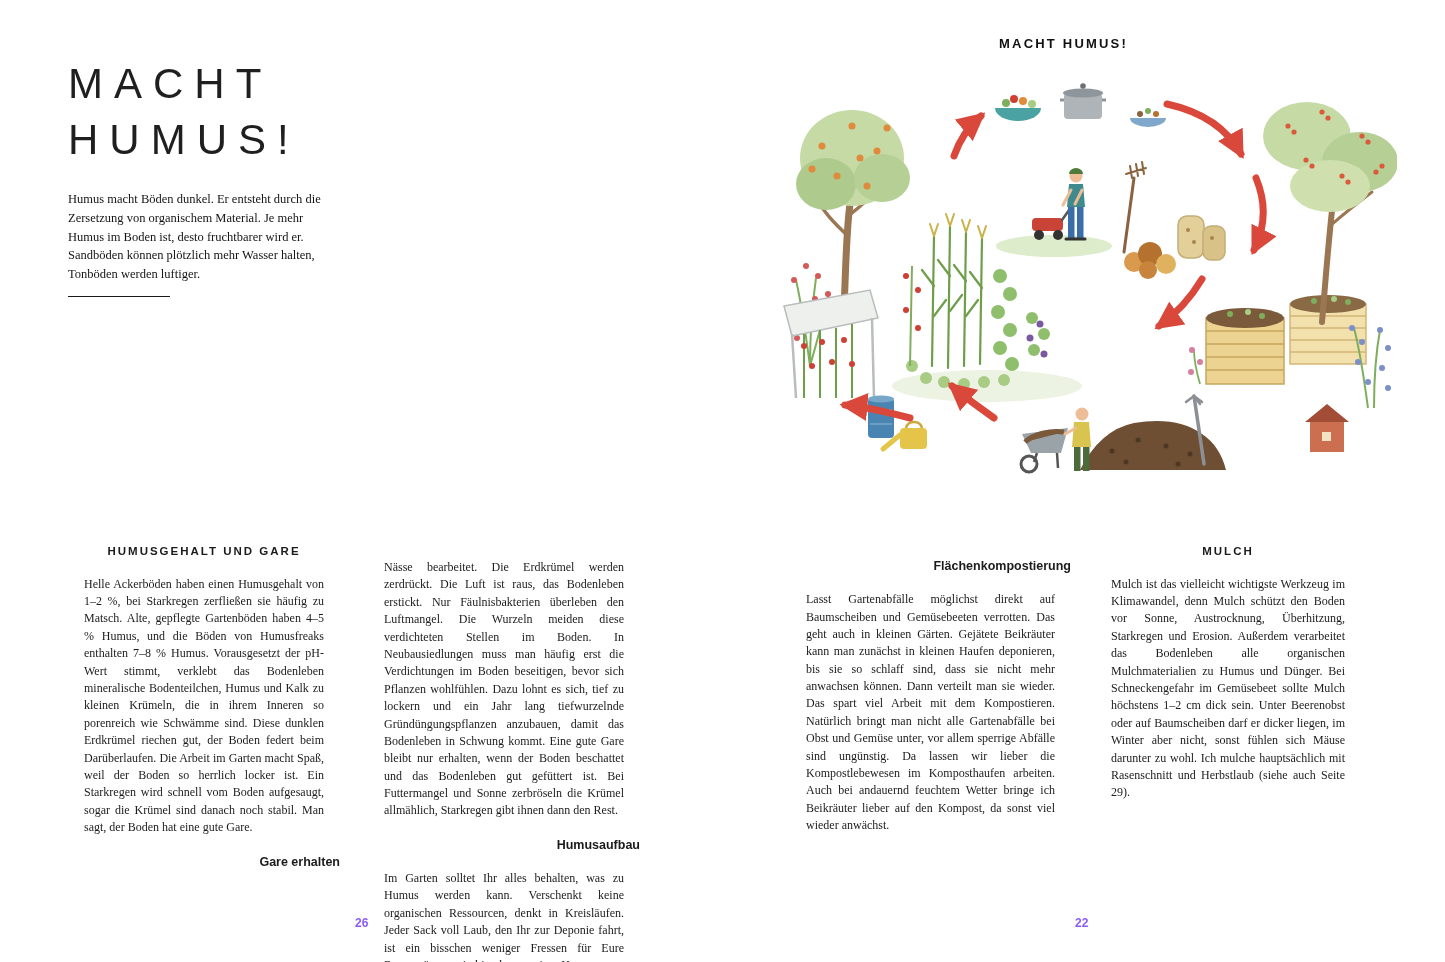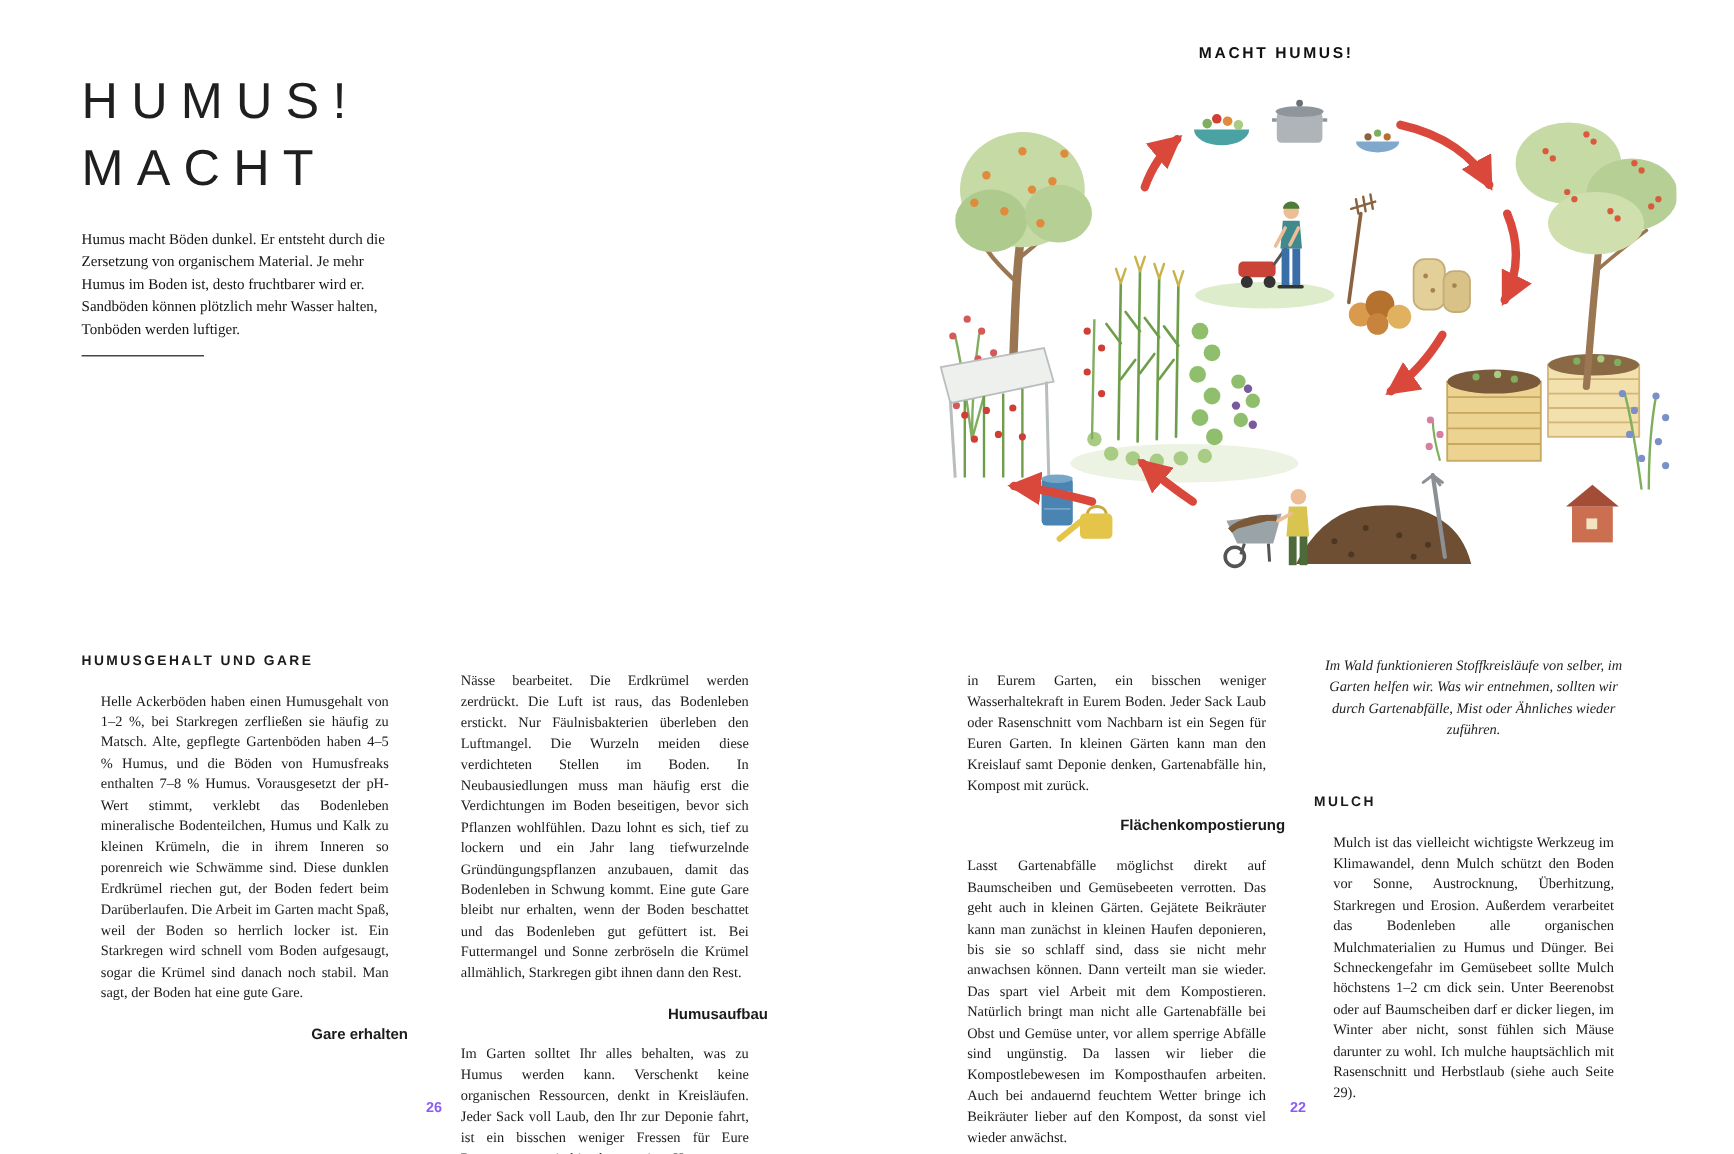--- a/index.html
+++ b/index.html
@@ -42,21 +42,21 @@
     position:absolute;top:543px;width:272px;
     font-size:12px;line-height:1.45;text-align:justify;
     hyphens:auto;-webkit-hyphens:auto;color:#1b1b1b;
   }
   #col1{left:68px;}
   #col2{left:368px;}
   #col3{left:790px;width:281px;}
   #col4{left:1095px;width:266px;}
   .caps-heading{
     font-family:"Liberation Sans",sans-serif;font-weight:bold;
-    font-size:11.5px;letter-spacing:2px;margin:0 0 7px 0;text-align:left;
+    font-size:11.5px;letter-spacing:2px;margin:0 0 7px 0;text-align:center;
   }
   .sub-heading{
     font-family:"Liberation Sans",sans-serif;font-weight:bold;
     font-size:12.5px;margin:14px 0 4px 0;text-align:right;
   }
   .col p{margin:16px;}
   .caption{
     font-style:italic;font-size:12px;line-height:1.5;
     text-align:center;color:#222;margin:2px 0 44px 0;
   }
@@ -65,22 +65,22 @@
     position:absolute;left:782px;top:66px;width:615px;height:430px;
   }
 </style>
 </head>
 <body>
 
 <div class="spread">
 
   <div>
     <div class="title">
+      <div>MACHT</div>
       <div>HUMUS!</div>
-      <div>MACHT</div>
     </div>
 
     <div class="intro">Humus macht Böden dunkel. Er entsteht durch die Zersetzung von organischem Material. Je mehr Humus im Boden ist, desto fruchtbarer wird er. Sandböden können plötzlich mehr Wasser halten, Tonböden werden luftiger.</div>
     <div class="rule"></div>
 
     <div class="col" id="col1">
       <div class="caps-heading">HUMUSGEHALT UND GARE</div>
       <p>Helle Ackerböden haben einen Humusgehalt von 1–2 %, bei Starkregen zerfließen sie häufig zu Matsch. Alte, gepflegte Gartenböden haben 4–5 % Humus, und die Böden von Humusfreaks enthalten 7–8 % Humus. Vorausgesetzt der pH-Wert stimmt, verklebt das Bodenleben mineralische Bodenteilchen, Humus und Kalk zu kleinen Krümeln, die in ihrem Inneren so porenreich wie Schwämme sind. Diese dunklen Erdkrümel riechen gut, der Boden federt beim Darüberlaufen. Die Arbeit im Garten macht Spaß, weil der Boden so herrlich locker ist. Ein Starkregen wird schnell vom Boden aufgesaugt, sogar die Krümel sind danach noch stabil. Man sagt, der Boden hat eine gute Gare.</p>
       <div class="sub-heading">Gare erhalten</div>
     </div>
@@ -361,27 +361,25 @@
         <path d="M255,387 L252,396 M275,387 L276,402" stroke="#555" stroke-width="2.5"></path>
         <circle cx="300" cy="348" r="6.5" fill="#edbd95"></circle>
         <path d="M292,356 L307,356 L309,381 L290,381 Z" fill="#d8c44e"></path>
         <path d="M294,362 L283,368" stroke="#edbd95" stroke-width="3" stroke-linecap="round"></path>
         <rect x="292" y="381" width="6.5" height="24" fill="#4d6b3a"></rect>
         <rect x="301" y="381" width="6.5" height="24" fill="#4d6b3a"></rect>
       </g>
     </svg>
 
     <div class="col" id="col3">
-      <p>in Eurem Garten, ein bisschen weniger Wasserhaltekraft in Eurem Boden. Jeder Sack Laub oder Rasenschnitt vom Nachbarn ist ein Segen für Euren Garten. In kleinen Gärten kann man den Kreislauf samt Deponie denken, Gartenabfälle hin, Kompost mit zurück.</p>
       <div class="sub-heading">Flächenkompostierung</div>
       <p>Lasst Gartenabfälle möglichst direkt auf Baumscheiben und Gemüsebeeten verrotten. Das geht auch in kleinen Gärten. Gejätete Beikräuter kann man zunächst in kleinen Haufen deponieren, bis sie so schlaff sind, dass sie nicht mehr anwachsen können. Dann verteilt man sie wieder. Das spart viel Arbeit mit dem Kompostieren. Natürlich bringt man nicht alle Gartenabfälle bei Obst und Gemüse unter, vor allem sperrige Abfälle sind ungünstig. Da lassen wir lieber die Kompostlebewesen im Komposthaufen arbeiten. Auch bei andauernd feuchtem Wetter bringe ich Beikräuter lieber auf den Kompost, da sonst viel wieder anwächst.</p>
     </div>
 
     <div class="col" id="col4">
-      <div class="caption">Im Wald funktionieren Stoffkreisläufe von selber, im Garten helfen wir. Was wir entnehmen, sollten wir durch Gartenabfälle, Mist oder Ähnliches wieder zuführen.</div>
       <div class="caps-heading">MULCH</div>
       <p>Mulch ist das vielleicht wichtigste Werkzeug im Klimawandel, denn Mulch schützt den Boden vor Sonne, Austrocknung, Überhitzung, Starkregen und Erosion. Außerdem verarbeitet das Bodenleben alle organischen Mulchmaterialien zu Humus und Dünger. Bei Schneckengefahr im Gemüsebeet sollte Mulch höchstens 1–2 cm dick sein. Unter Beerenobst oder auf Baumscheiben darf er dicker liegen, im Winter aber nicht, sonst fühlen sich Mäuse darunter zu wohl. Ich mulche hauptsächlich mit Rasenschnitt und Herbstlaub (siehe auch Seite 29).</p>
     </div>
 
     <div class="pagenum right">22</div>
   </div>
 
 </div>
 
 </body></html>

